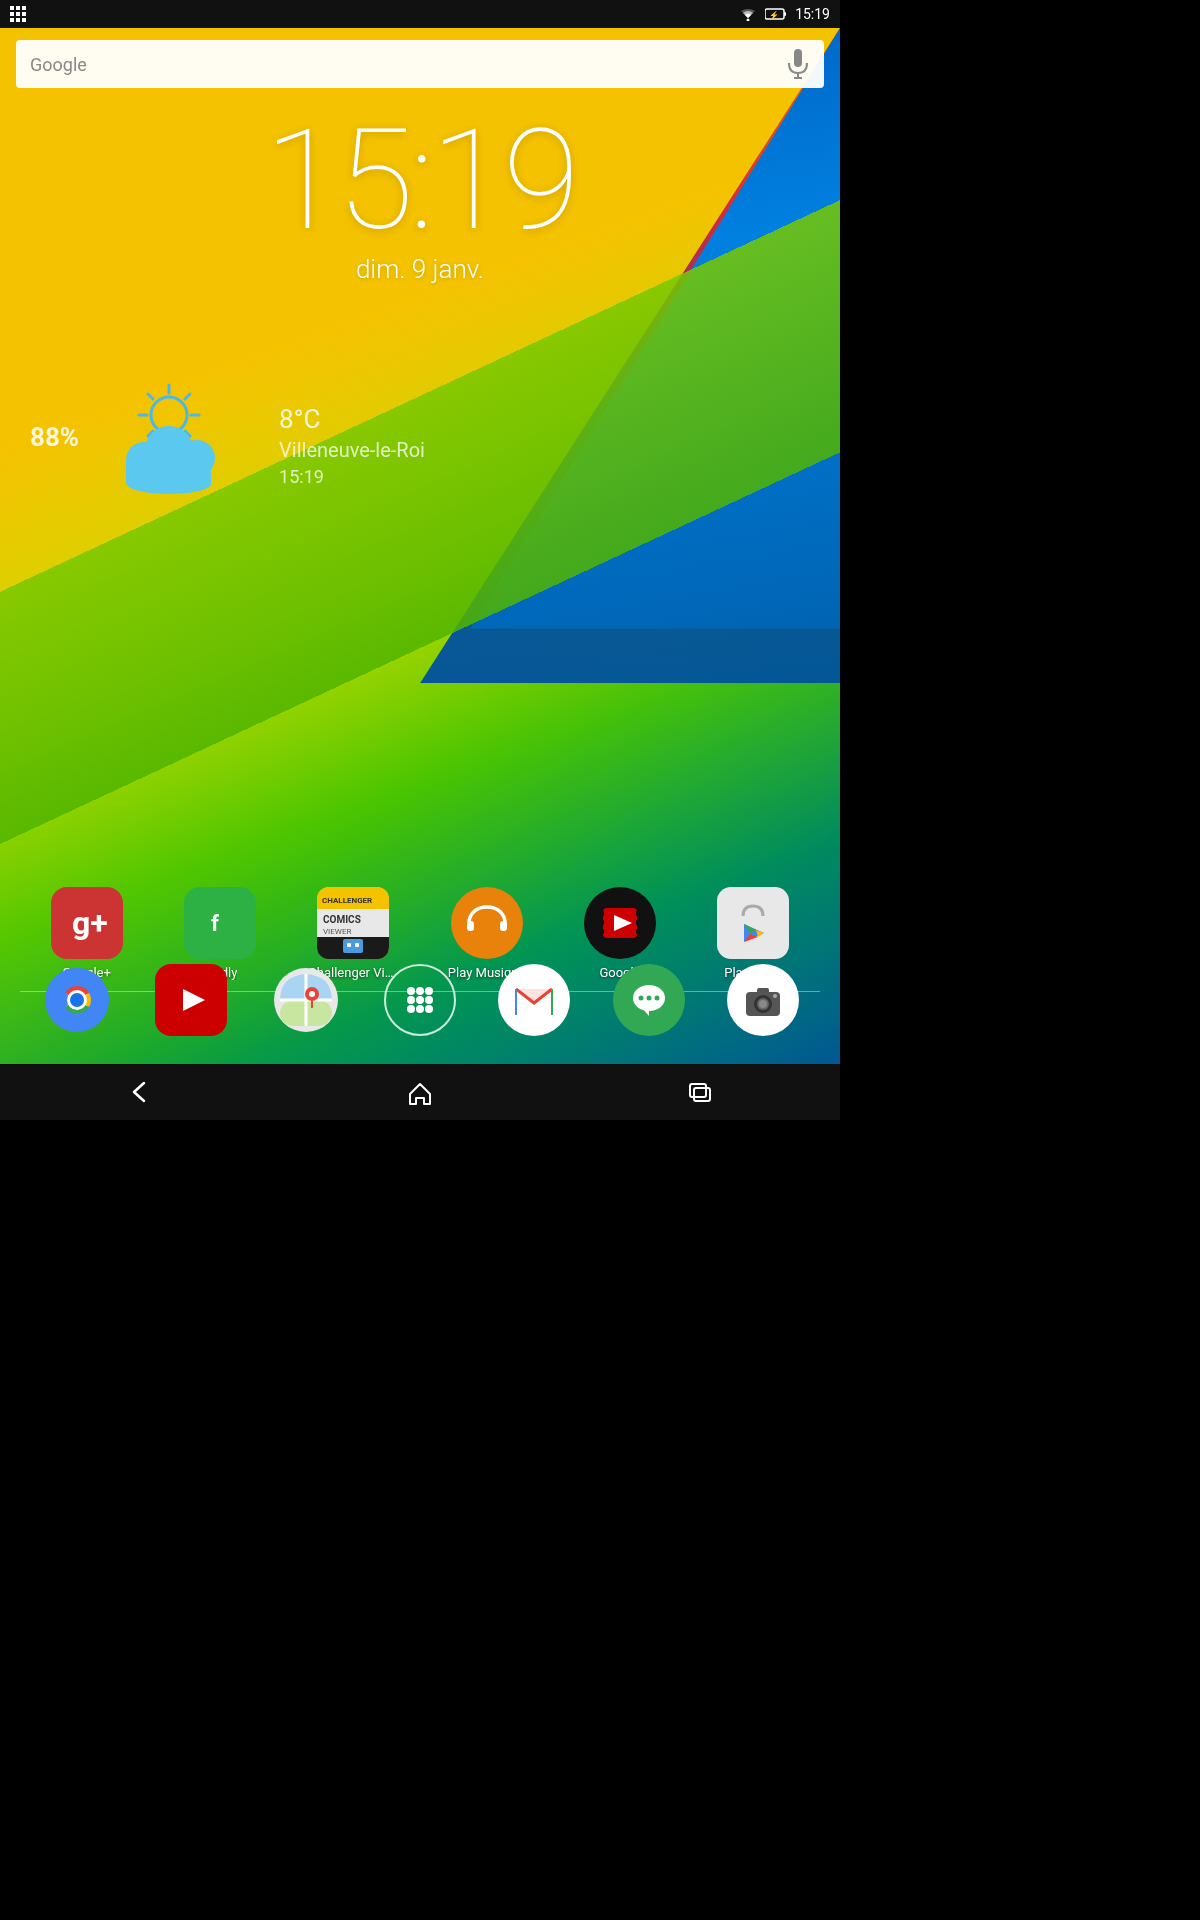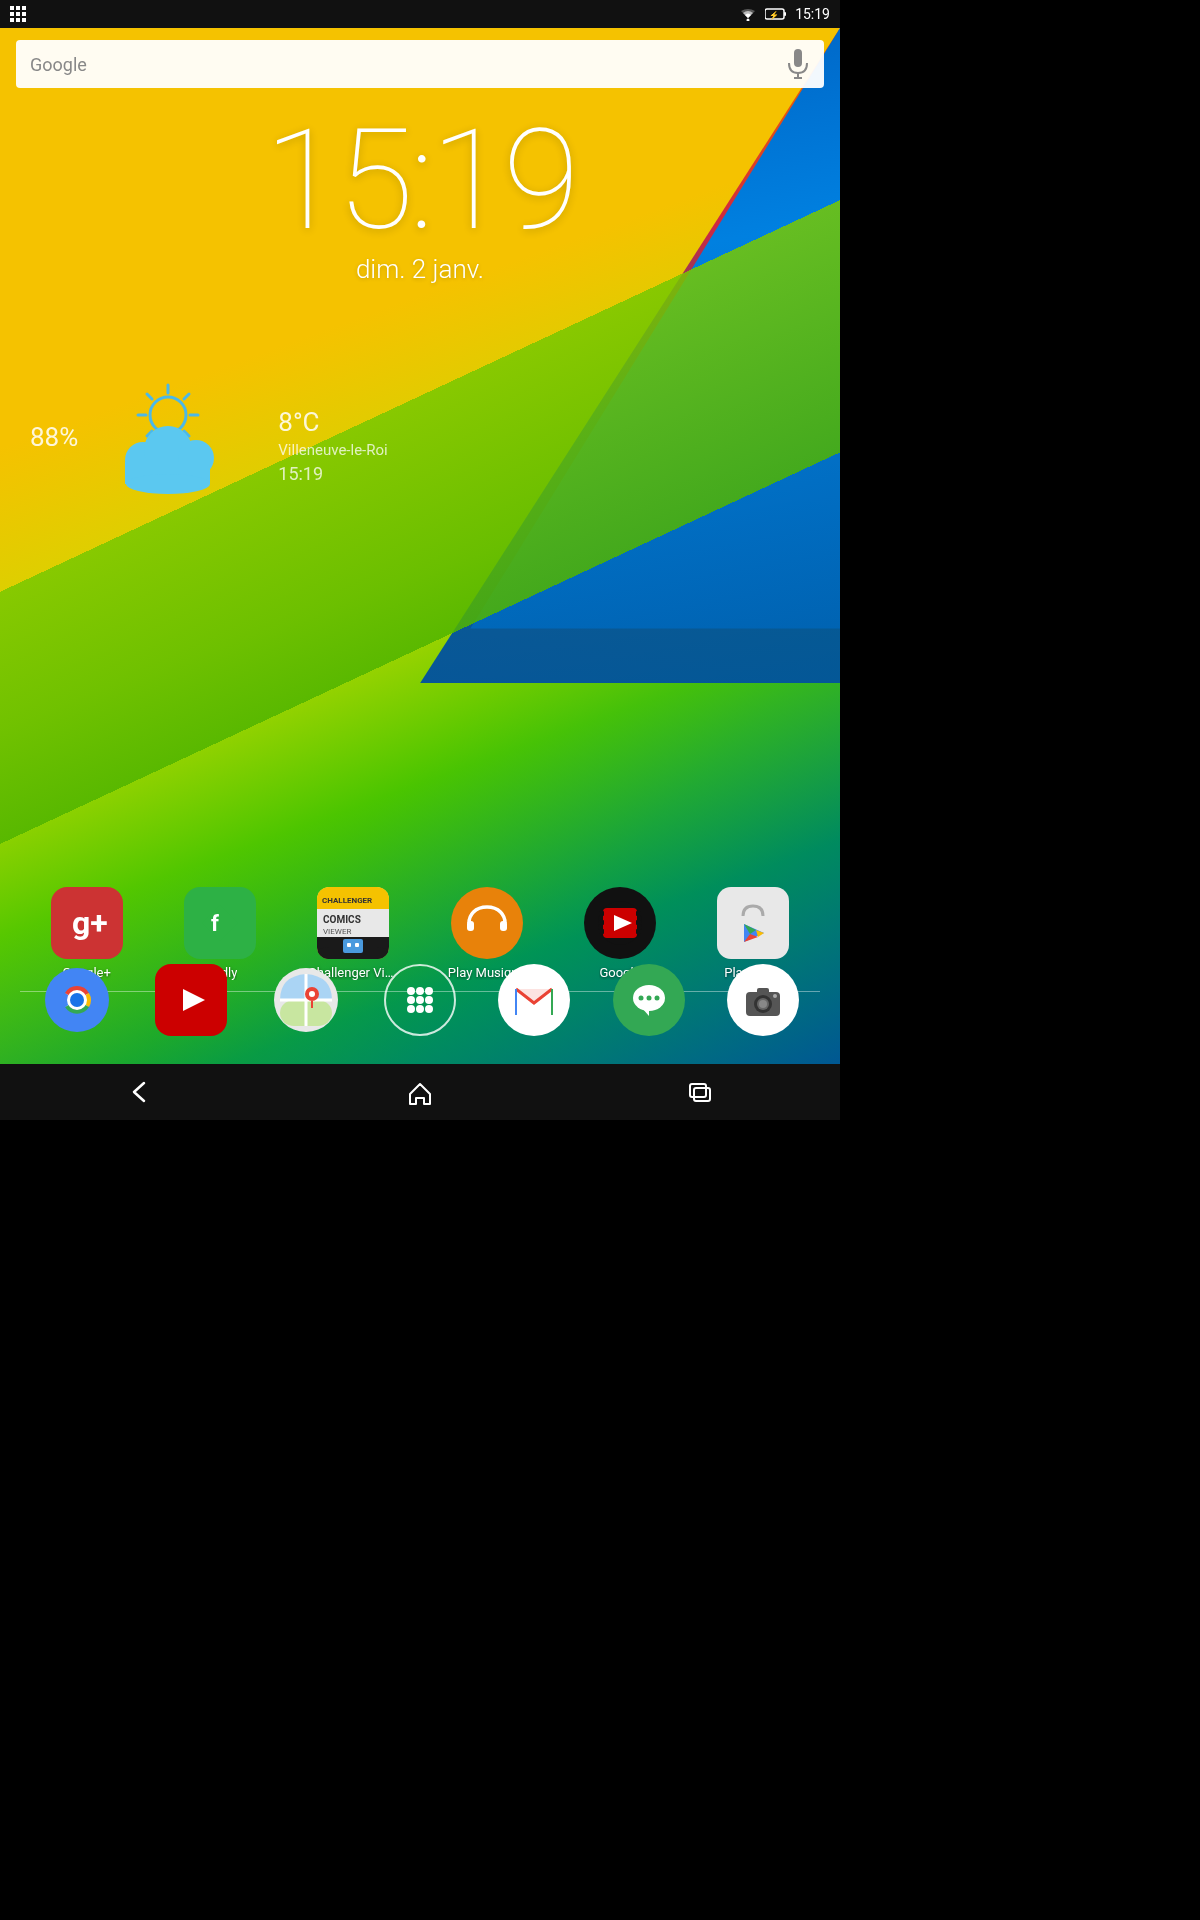--- a/index.html
+++ b/index.html
@@ -153,38 +153,38 @@
       position: absolute;
       top: 370px; left: 30px; right: 50px;
       z-index: 50;
       display: flex;
       align-items: center;
       gap: 20px;
     }
     .weather-humidity {
       font-size: 26px;
       color: rgba(255,255,255,0.85);
-      font-weight: 400;
+      font-weight: 700;
     }
     .weather-icon-container {
       flex: 0 0 auto;
     }
     .weather-info {
       display: flex;
       flex-direction: column;
       gap: 4px;
     }
     .weather-temp {
       font-size: 26px;
       color: rgba(255,255,255,0.85);
       font-weight: 400;
       margin-top: 16px;
     }
     .weather-location {
-      font-size: 15px;
+      font-size: 20px;
       color: rgba(255,255,255,0.75);
     }
     .weather-time {
       font-size: 18px;
       color: rgba(255,255,255,0.75);
     }
 
     
     .weather-svg {
       width: 160px;
@@ -351,21 +351,21 @@
       <rect x="7" y="0" width="8" height="18" rx="4" fill="#888"></rect>
       <path d="M2 14 Q2 24 11 24 Q20 24 20 14" fill="none" stroke="#888" stroke-width="2"></path>
       <line x1="11" y1="24" x2="11" y2="29" stroke="#888" stroke-width="2"></line>
       <line x1="7" y1="29" x2="15" y2="29" stroke="#888" stroke-width="2"></line>
     </svg>
   </div>
 </div>
 
 <div id="clock-widget">
   <div class="clock-time">15:19</div>
-  <div class="clock-date">dim. 2 janv.</div>
+  <div class="clock-date">dim. 9 janv.</div>
 </div>
 
 <div id="weather-widget">
   <div class="weather-humidity">88%</div>
 
   <div class="weather-icon-container">
     <svg class="weather-svg" viewBox="0 0 160 130">
 
       <g transform="translate(70,45)" stroke="#4bb8e8" stroke-width="3" stroke-linecap="round">
         <line x1="0" y1="-30" x2="0" y2="-22"></line>

